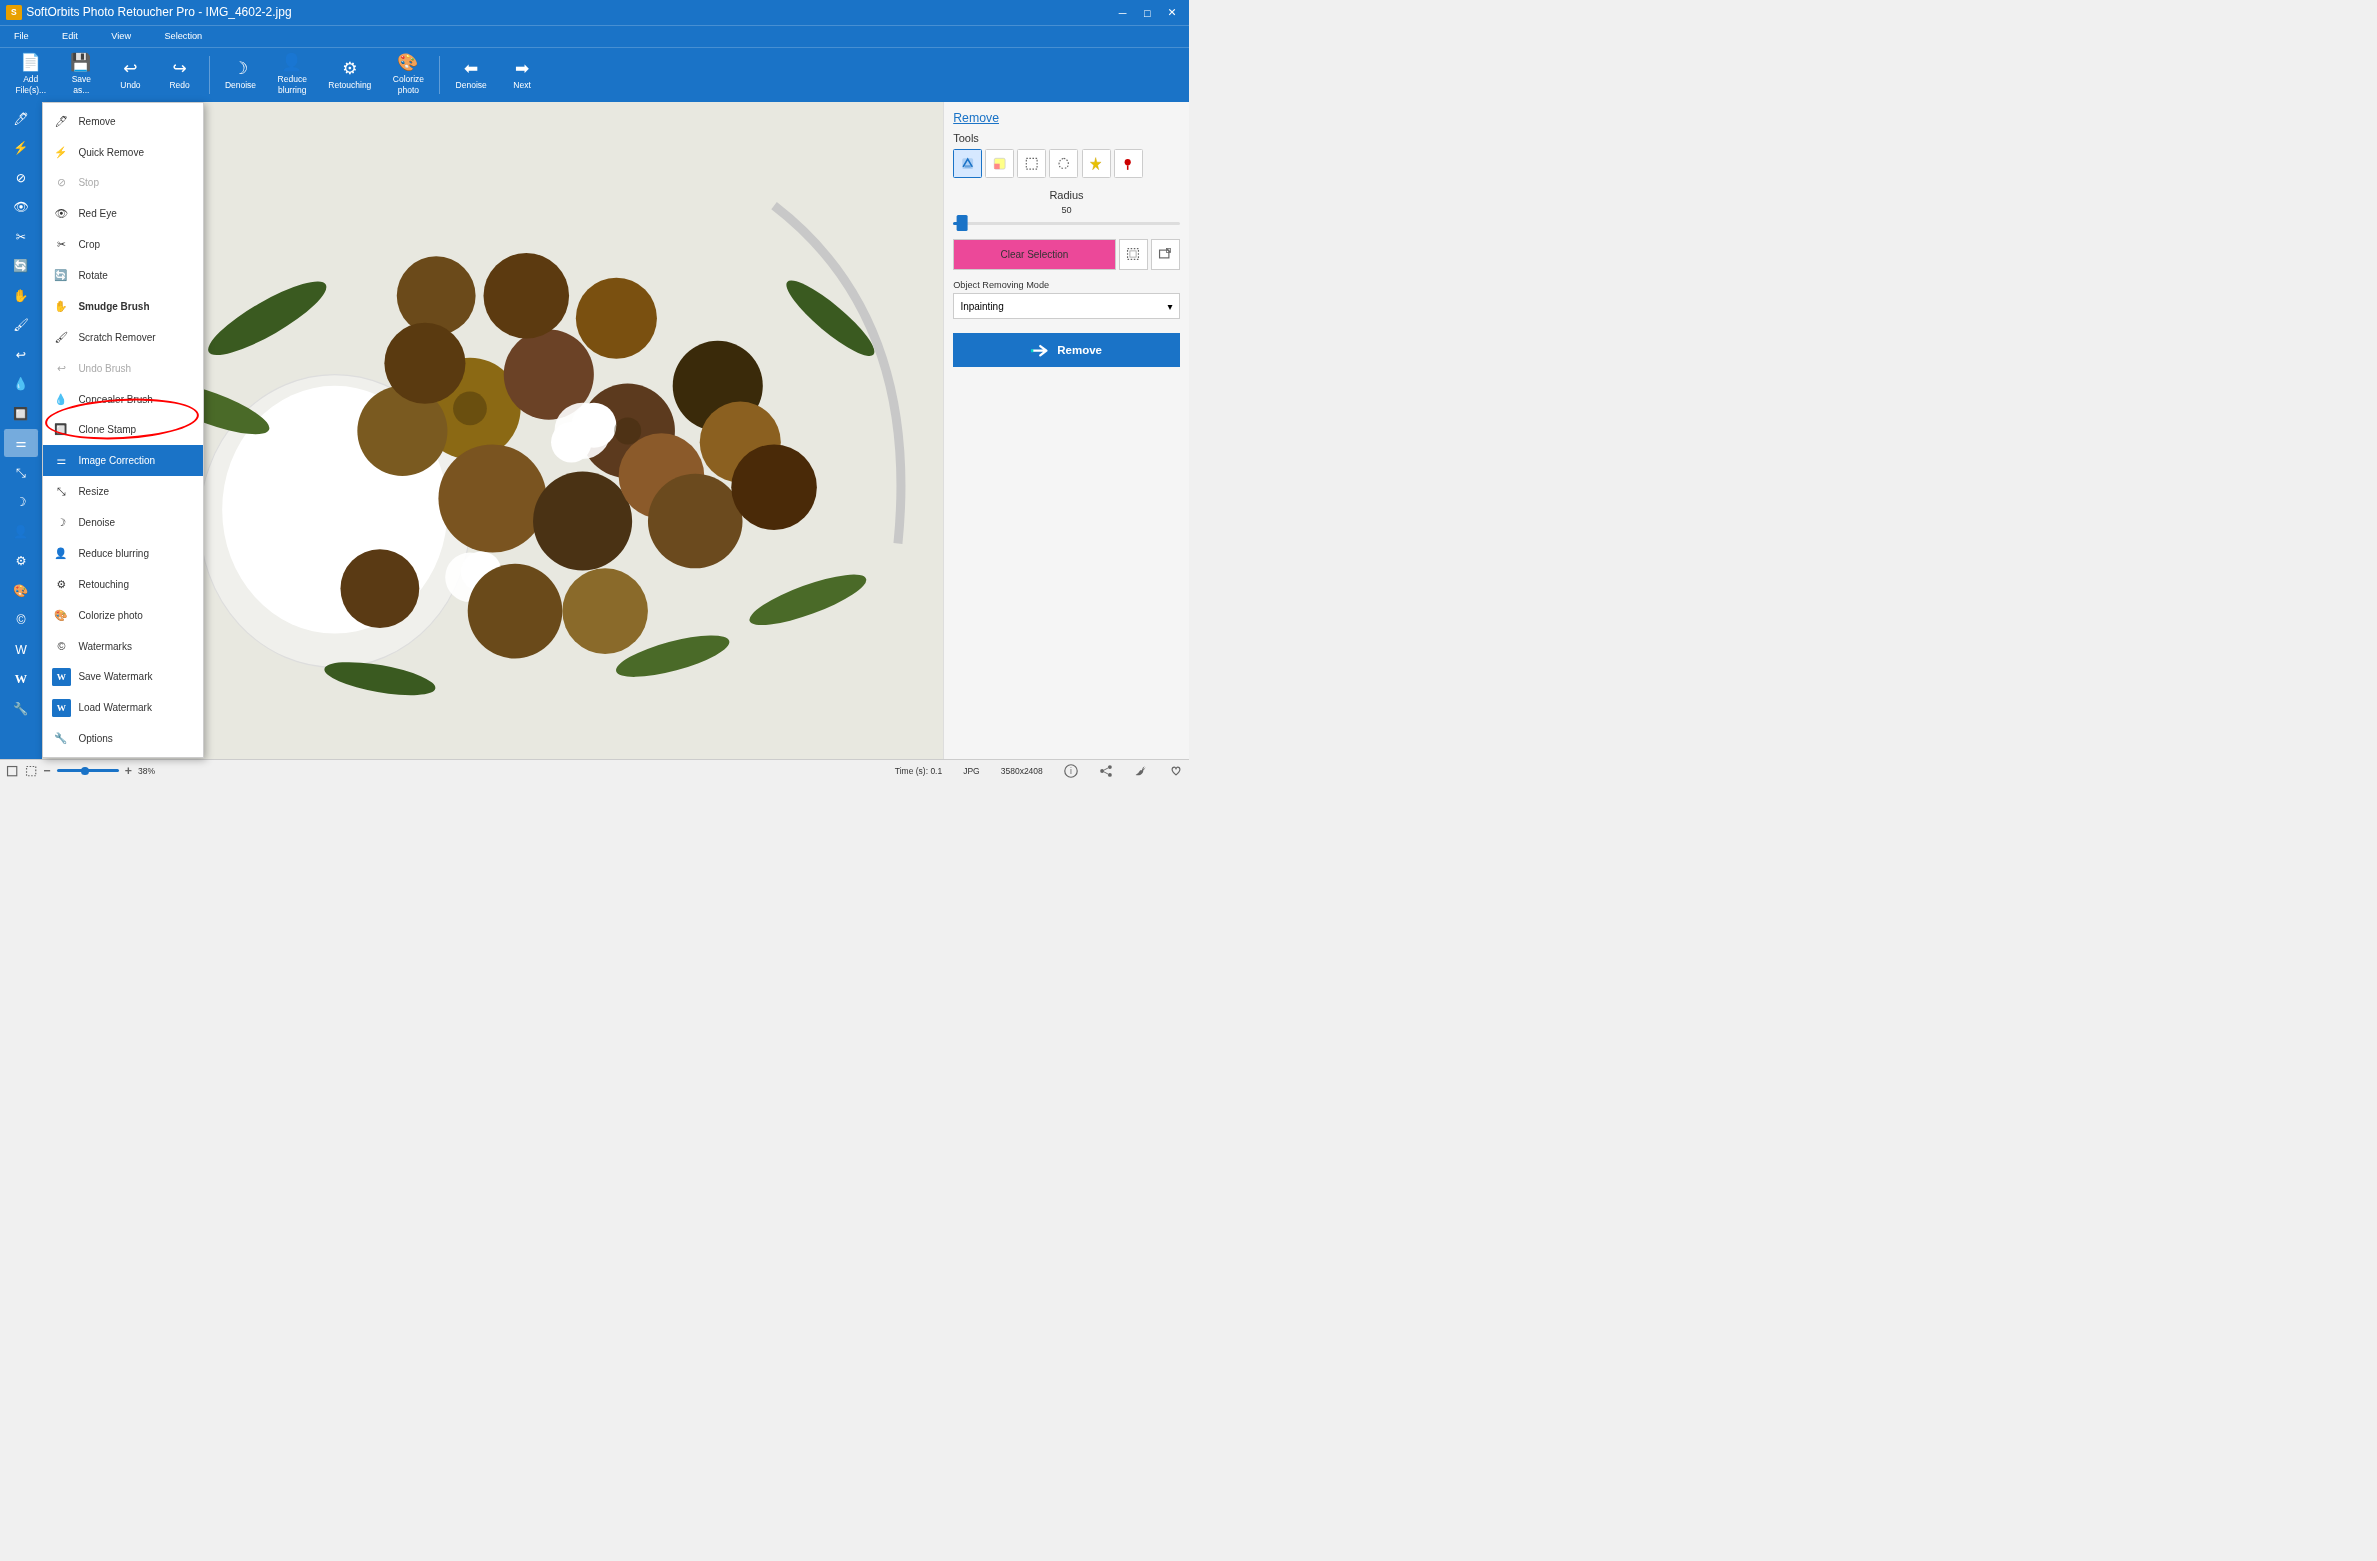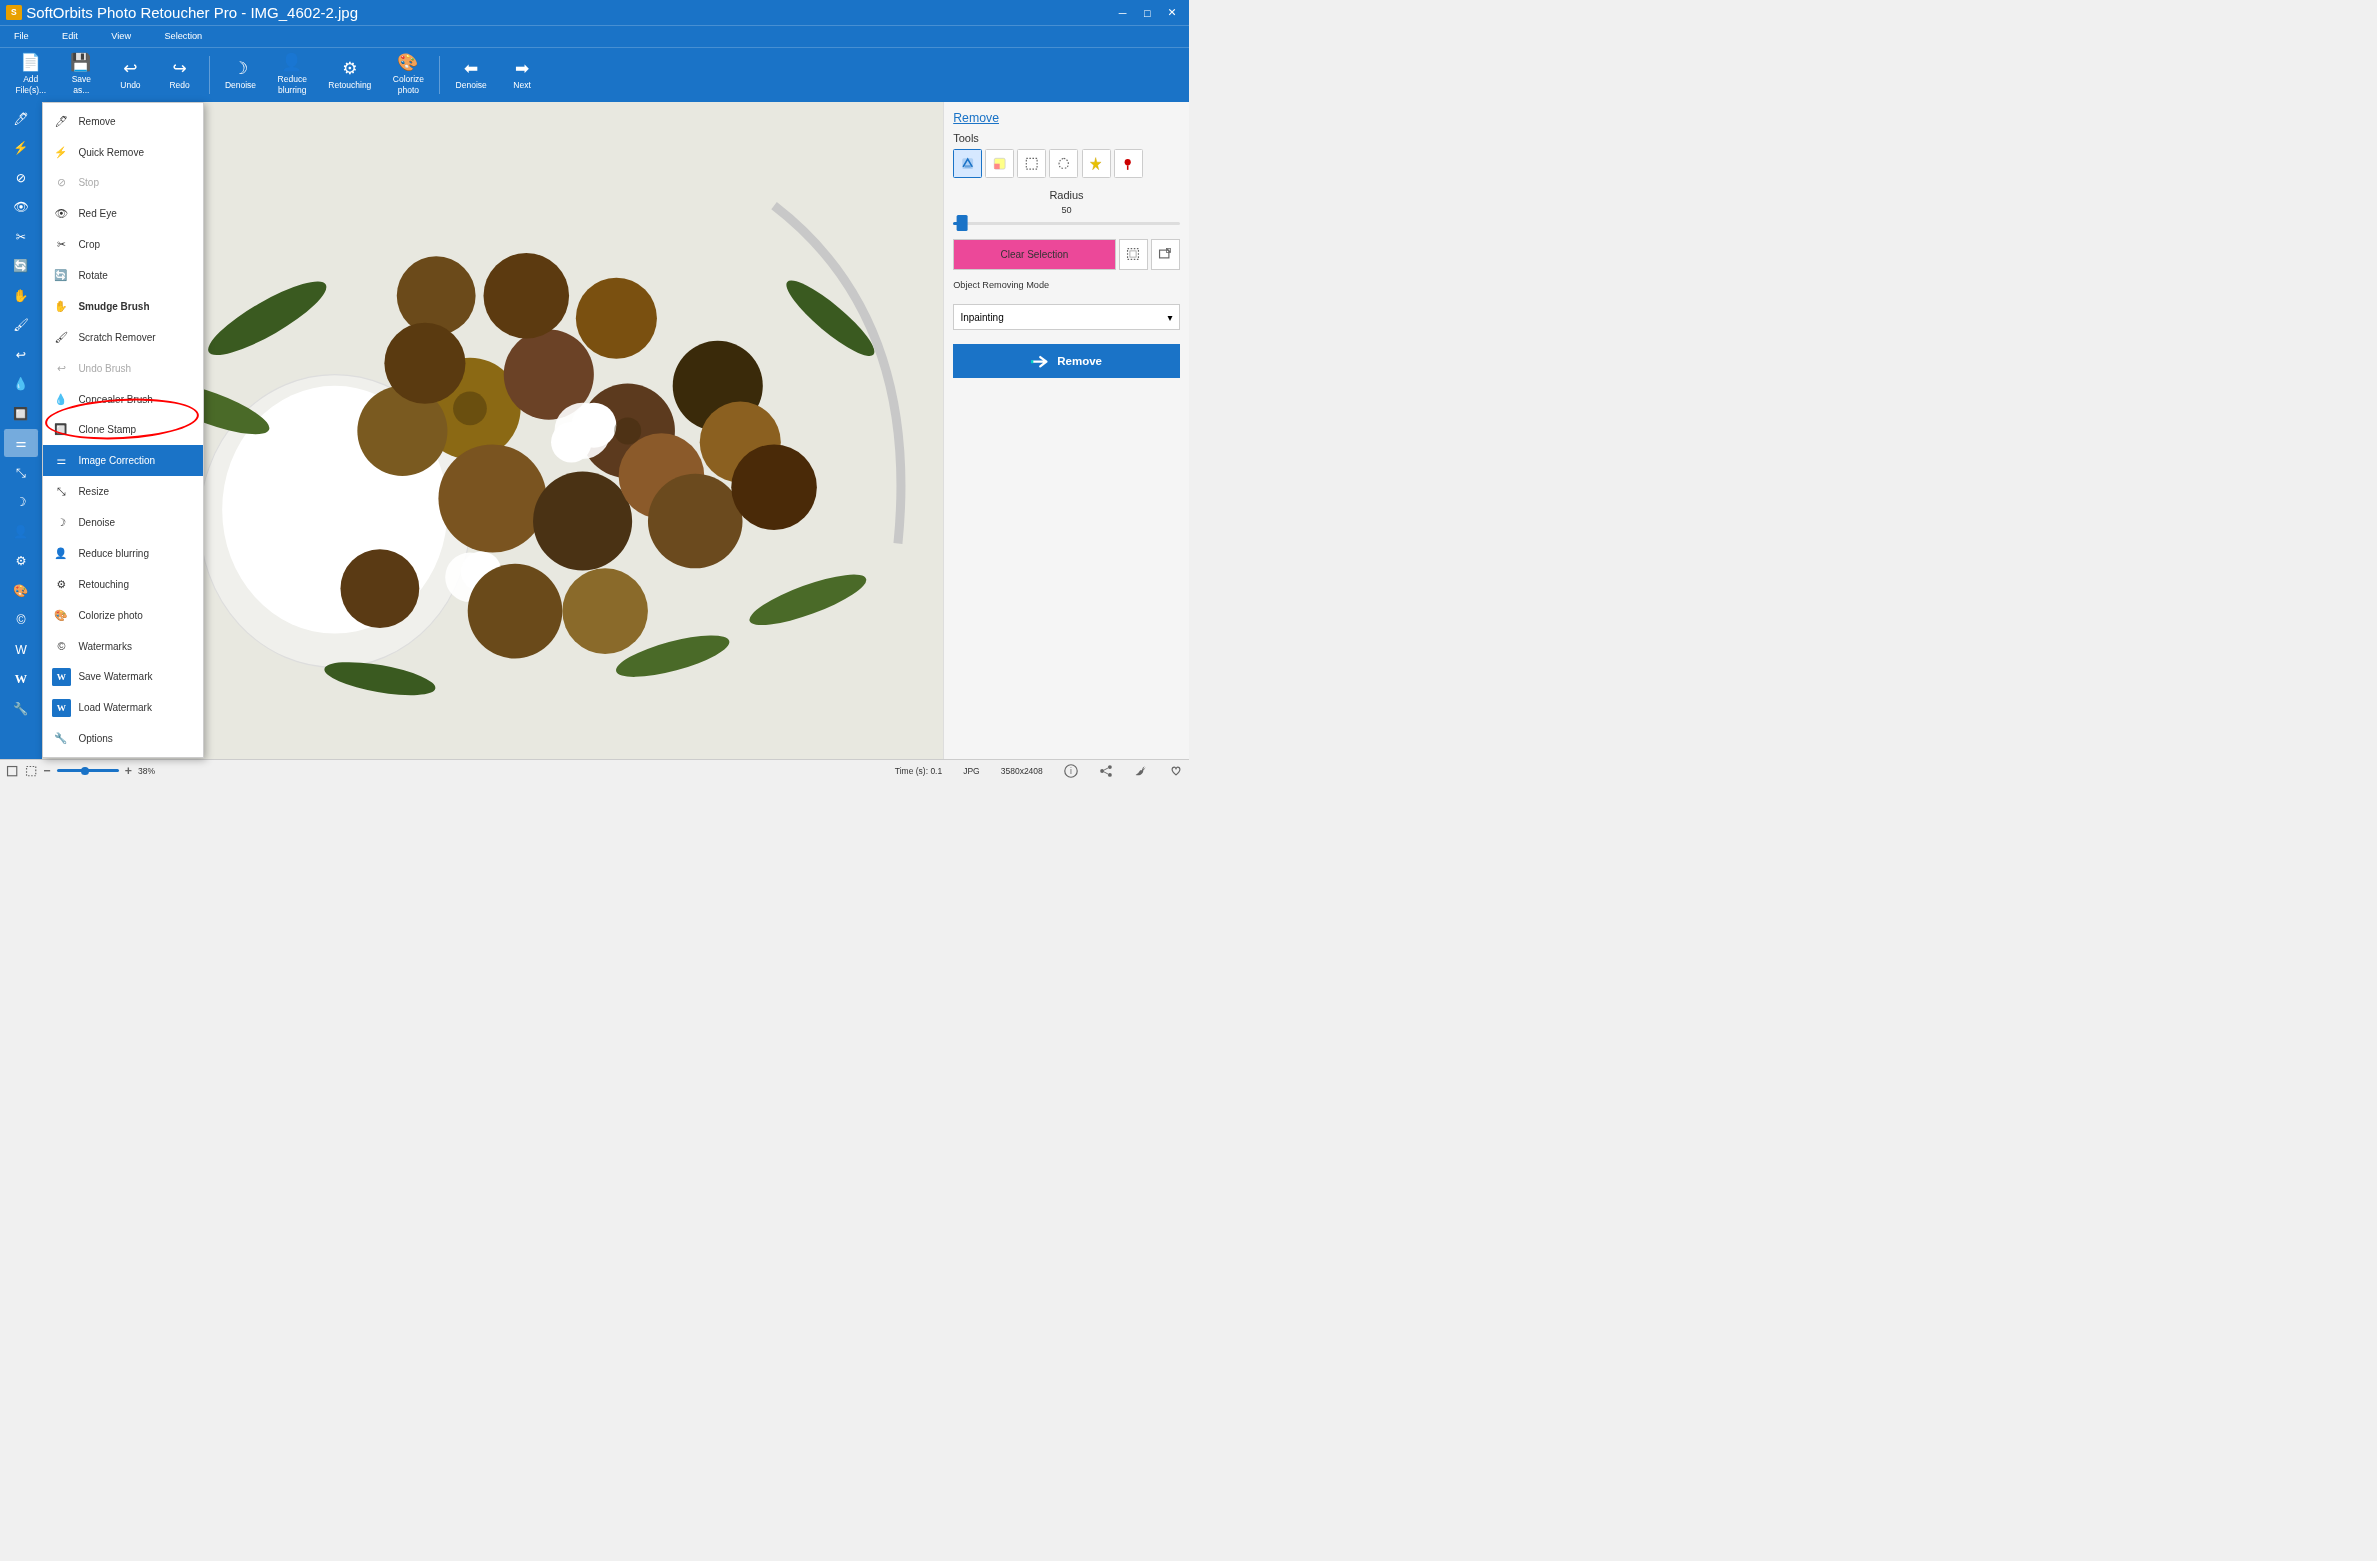--- a/index.html
+++ b/index.html
@@ -10,21 +10,21 @@
       height: 25px;
       background: #1a73c7;
       display: flex;
       align-items: center;
       justify-content: space-between;
       padding: 0 6.2px;
       color: white;
     }
     .title-bar-left { display: flex; align-items: center; gap: 4.6px; }
     .title-bar-logo { width: 15.4px; height: 15.4px; background: #e8a000; border-radius: 1.5px; display: flex; align-items: center; justify-content: center; font-size: 8.5px; font-weight: bold; color: white; }
-    .title-bar-title { font-size: 15px; color: white; }
+    .title-bar-title { font-size: 12px; color: white; }
     .title-bar-controls { display: flex; gap: 3.1px; }
     .title-bar-btn { width: 21.6px; height: 17px; display: flex; align-items: center; justify-content: center; cursor: pointer; color: white; font-size: 10.8px; }
 
     
     .menu-bar {
       height: 21.6px;
       background: #1a73c7;
       display: flex;
       align-items: center;
       padding: 0 6.2px;
@@ -261,21 +261,21 @@
       width: 100%;
       height: 26px;
       border: 0.8px solid #ccc;
       background: white;
       padding: 0 6.2px;
       font-size: 10px;
       cursor: pointer;
       display: flex;
       align-items: center;
       justify-content: space-between;
-      margin-top: 14px;
+      margin-top: 3px;
     }
 
     .remove-btn {
       width: 100%;
       height: 34px;
       background: #1a73c7;
       color: white;
       border: none;
       cursor: pointer;
       font-size: 11.5px;

